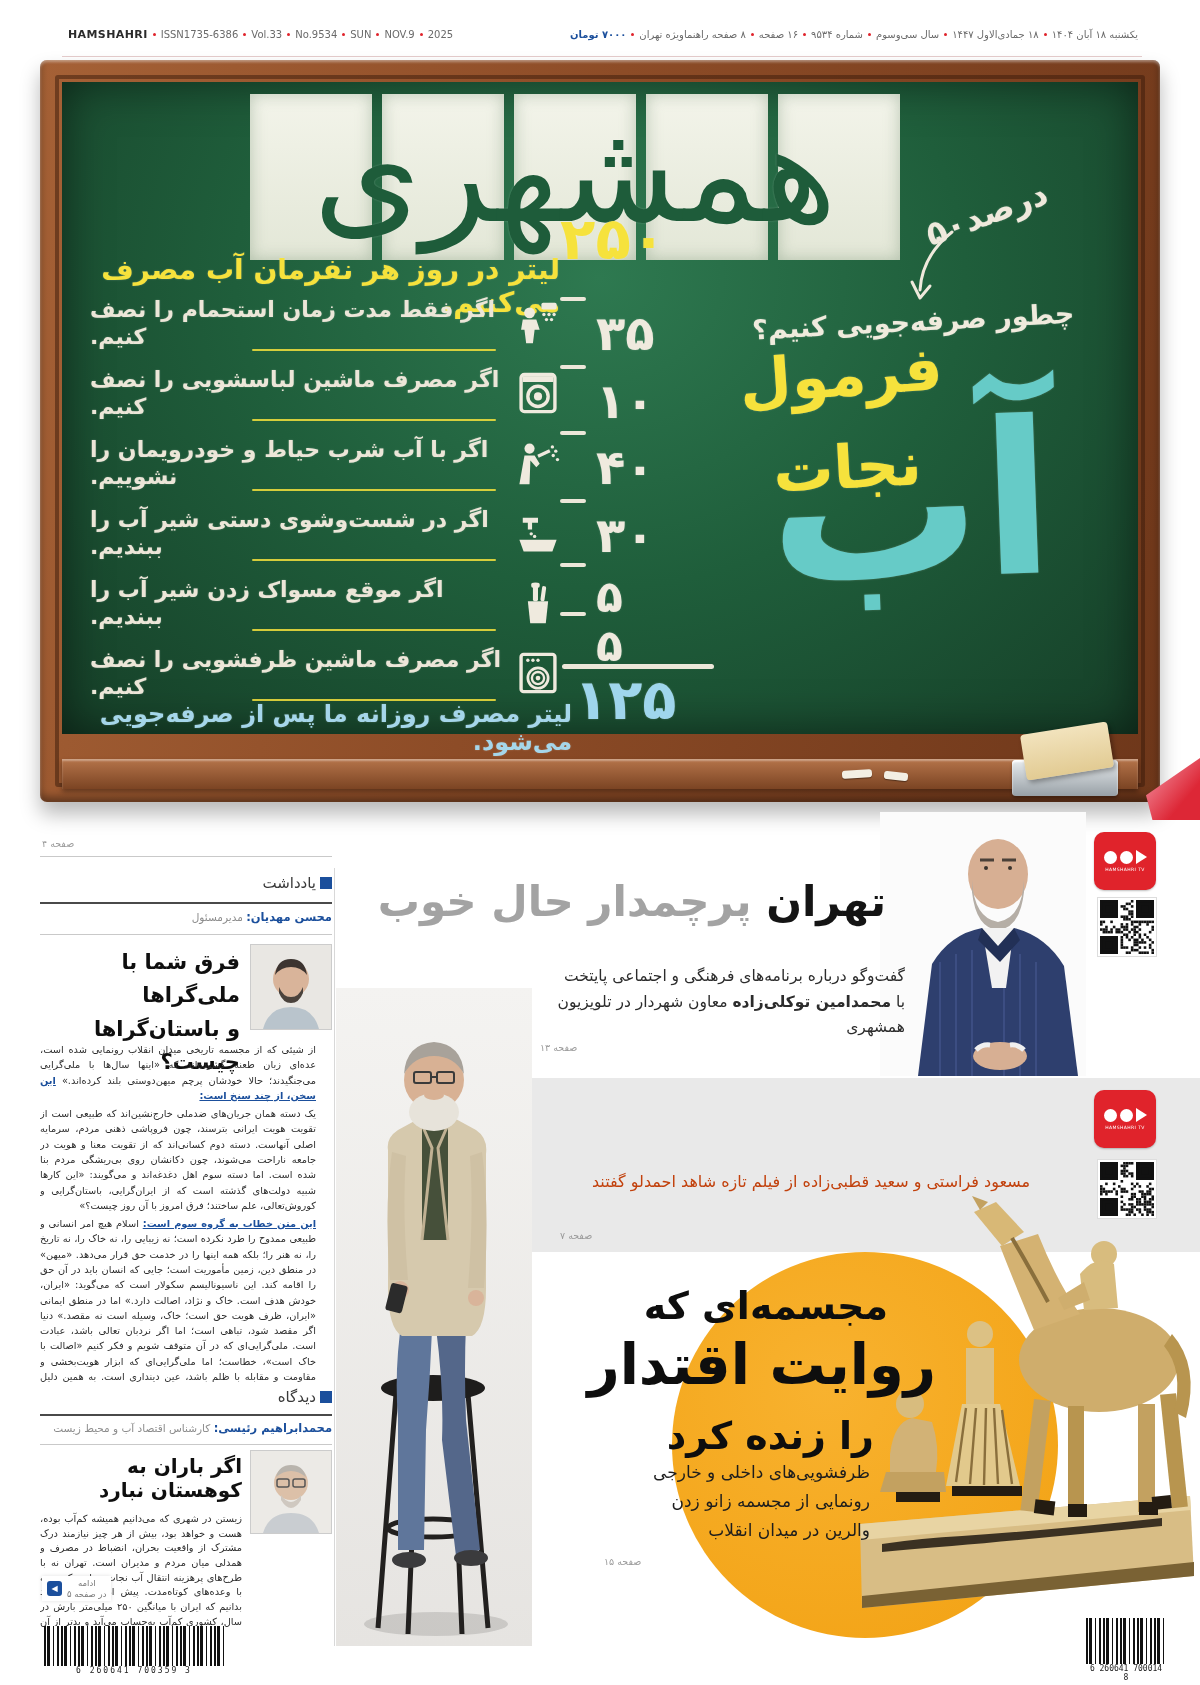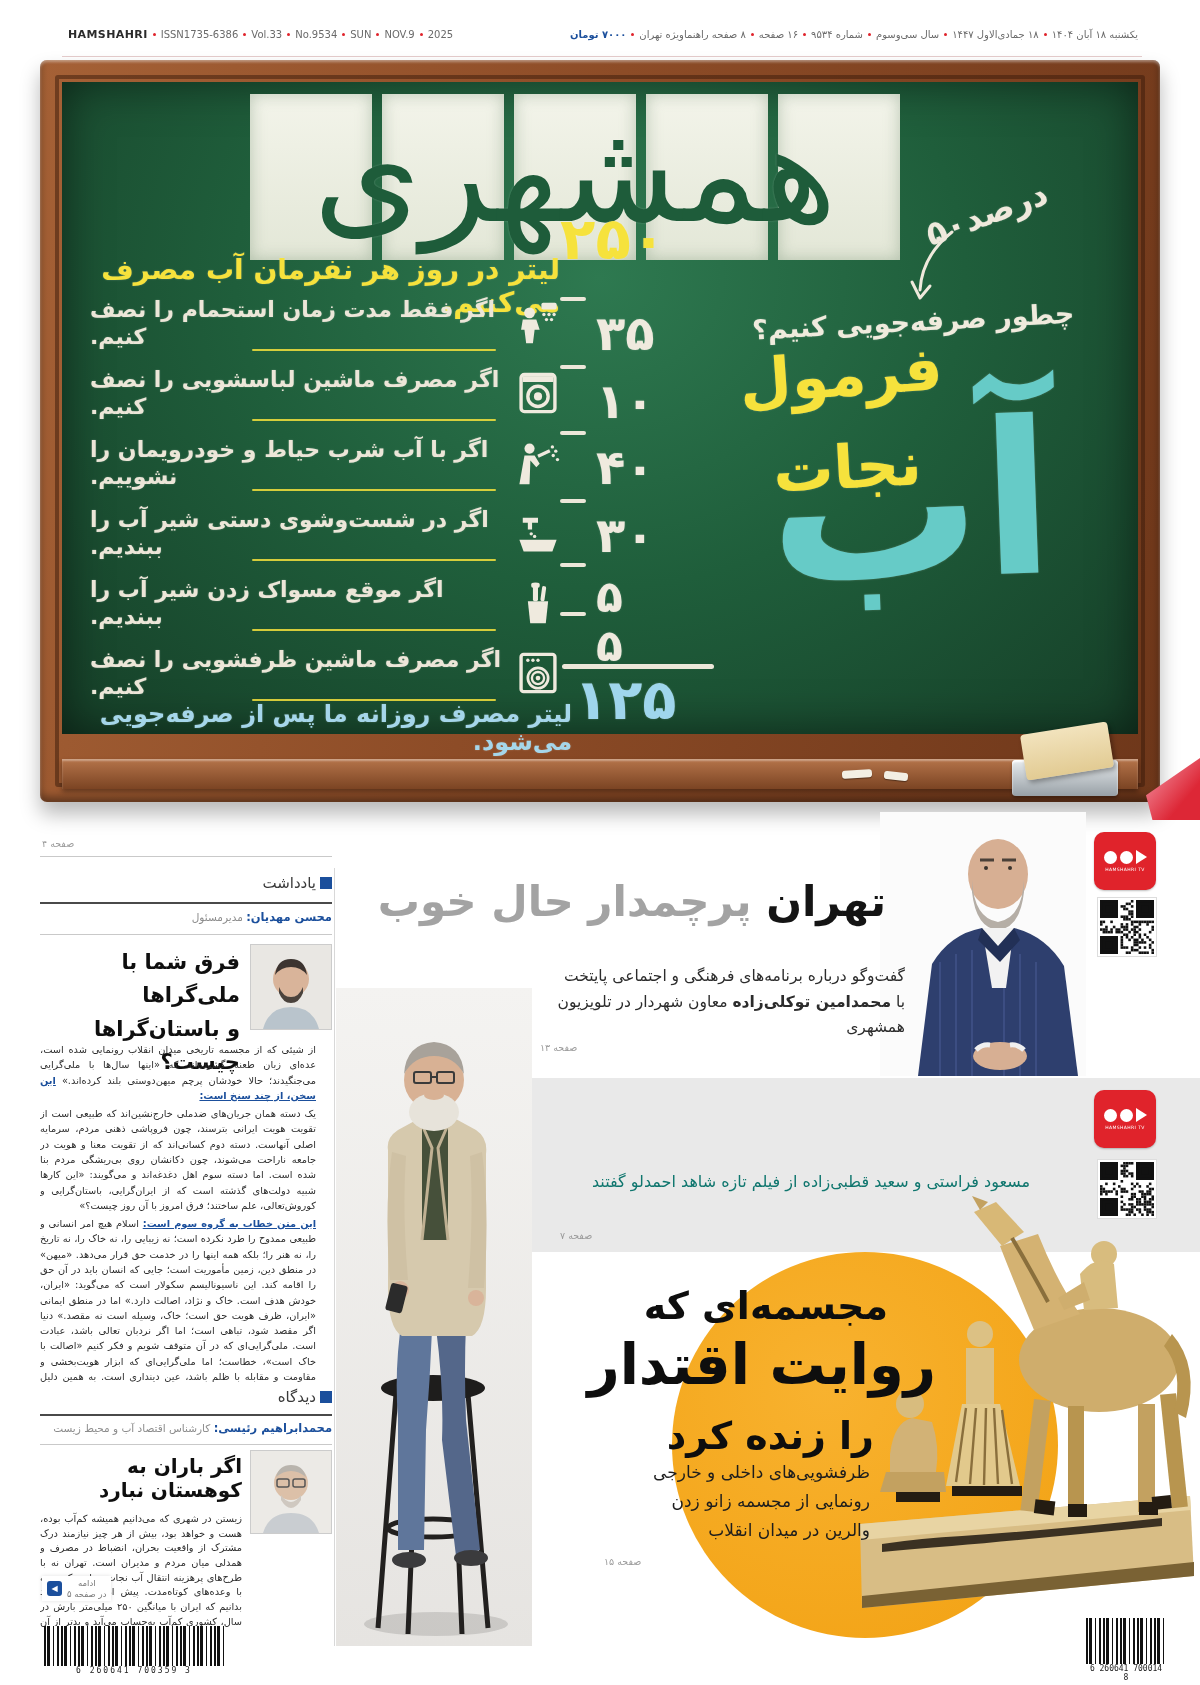--- a/index.html
+++ b/index.html
@@ -119,21 +119,21 @@
   .tv .eyes i{width:13px;height:13px;background:#fff;border-radius:50%;display:block;}
   .tv .eyes s{display:block;width:0;height:0;border-top:7px solid transparent;border-bottom:7px solid transparent;
               border-left:11px solid #fff;}
   .tv .lbl{font-size:4.5px;color:#fff;letter-spacing:.4px;}
   svg.qr{position:absolute;background:#fff;padding:2px;box-shadow:0 0 0 1px #ddd;}
   svg.qr rect{fill:#111;}
 
   .band{position:absolute;left:532px;top:1078px;width:668px;height:174px;background:#e9e9e9;}
   .band-title{position:absolute;right:170px;top:18px;direction:rtl;font-size:42px;font-weight:bold;
               color:#101010;white-space:nowrap;}
-  .band-sub{position:absolute;right:170px;top:94px;direction:rtl;font-size:16px;color:#0f766e;white-space:nowrap;}
+  .band-sub{position:absolute;right:170px;top:94px;direction:rtl;font-size:16px;color:#c2410c;white-space:nowrap;}
 
   .circle{position:absolute;left:672px;top:1252px;width:386px;height:386px;border-radius:50%;
           background:radial-gradient(circle at 40% 35%, #f8b22f, #f2a112);}
   .statue{position:absolute;left:852px;top:1152px;width:348px;height:478px;}
   .st-t{position:absolute;direction:rtl;text-align:right;font-weight:bold;color:#0e0e0e;white-space:nowrap;z-index:5;}
   .st-sub{position:absolute;left:598px;top:1458px;width:272px;direction:rtl;text-align:right;
           font-size:17px;line-height:1.72;color:#1d1d1d;z-index:5;}
 </style>
 </head>
 <body>

